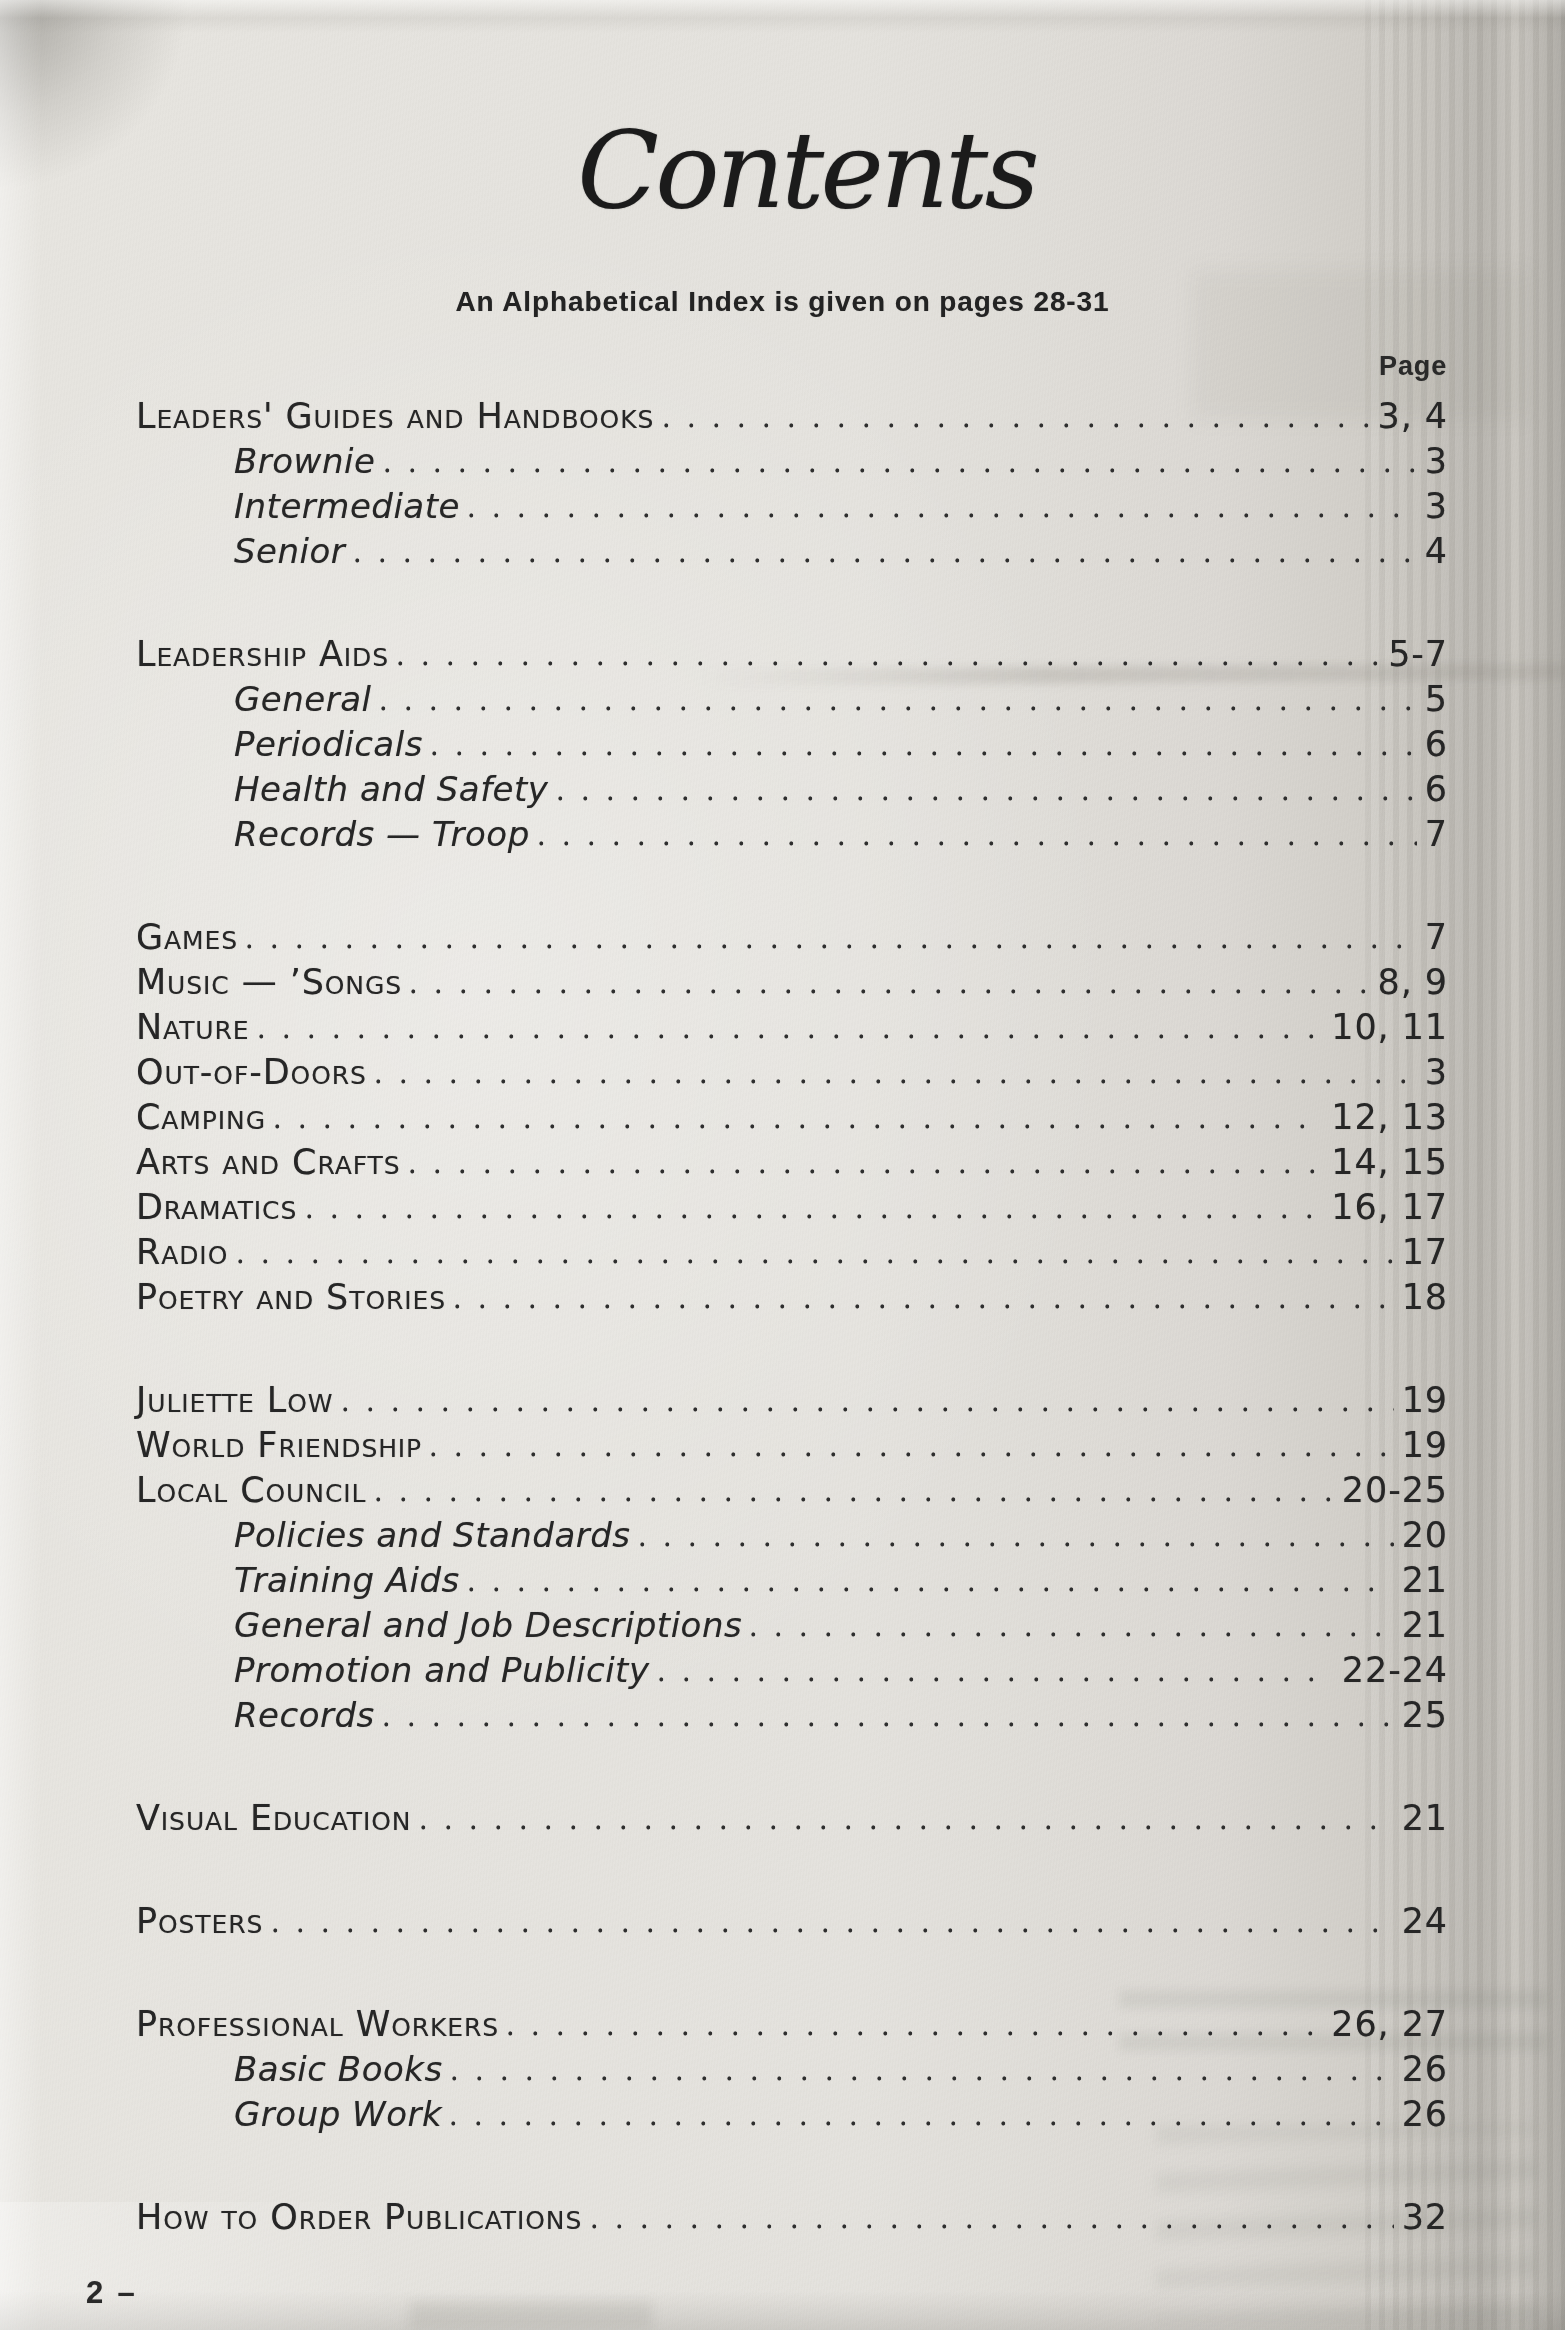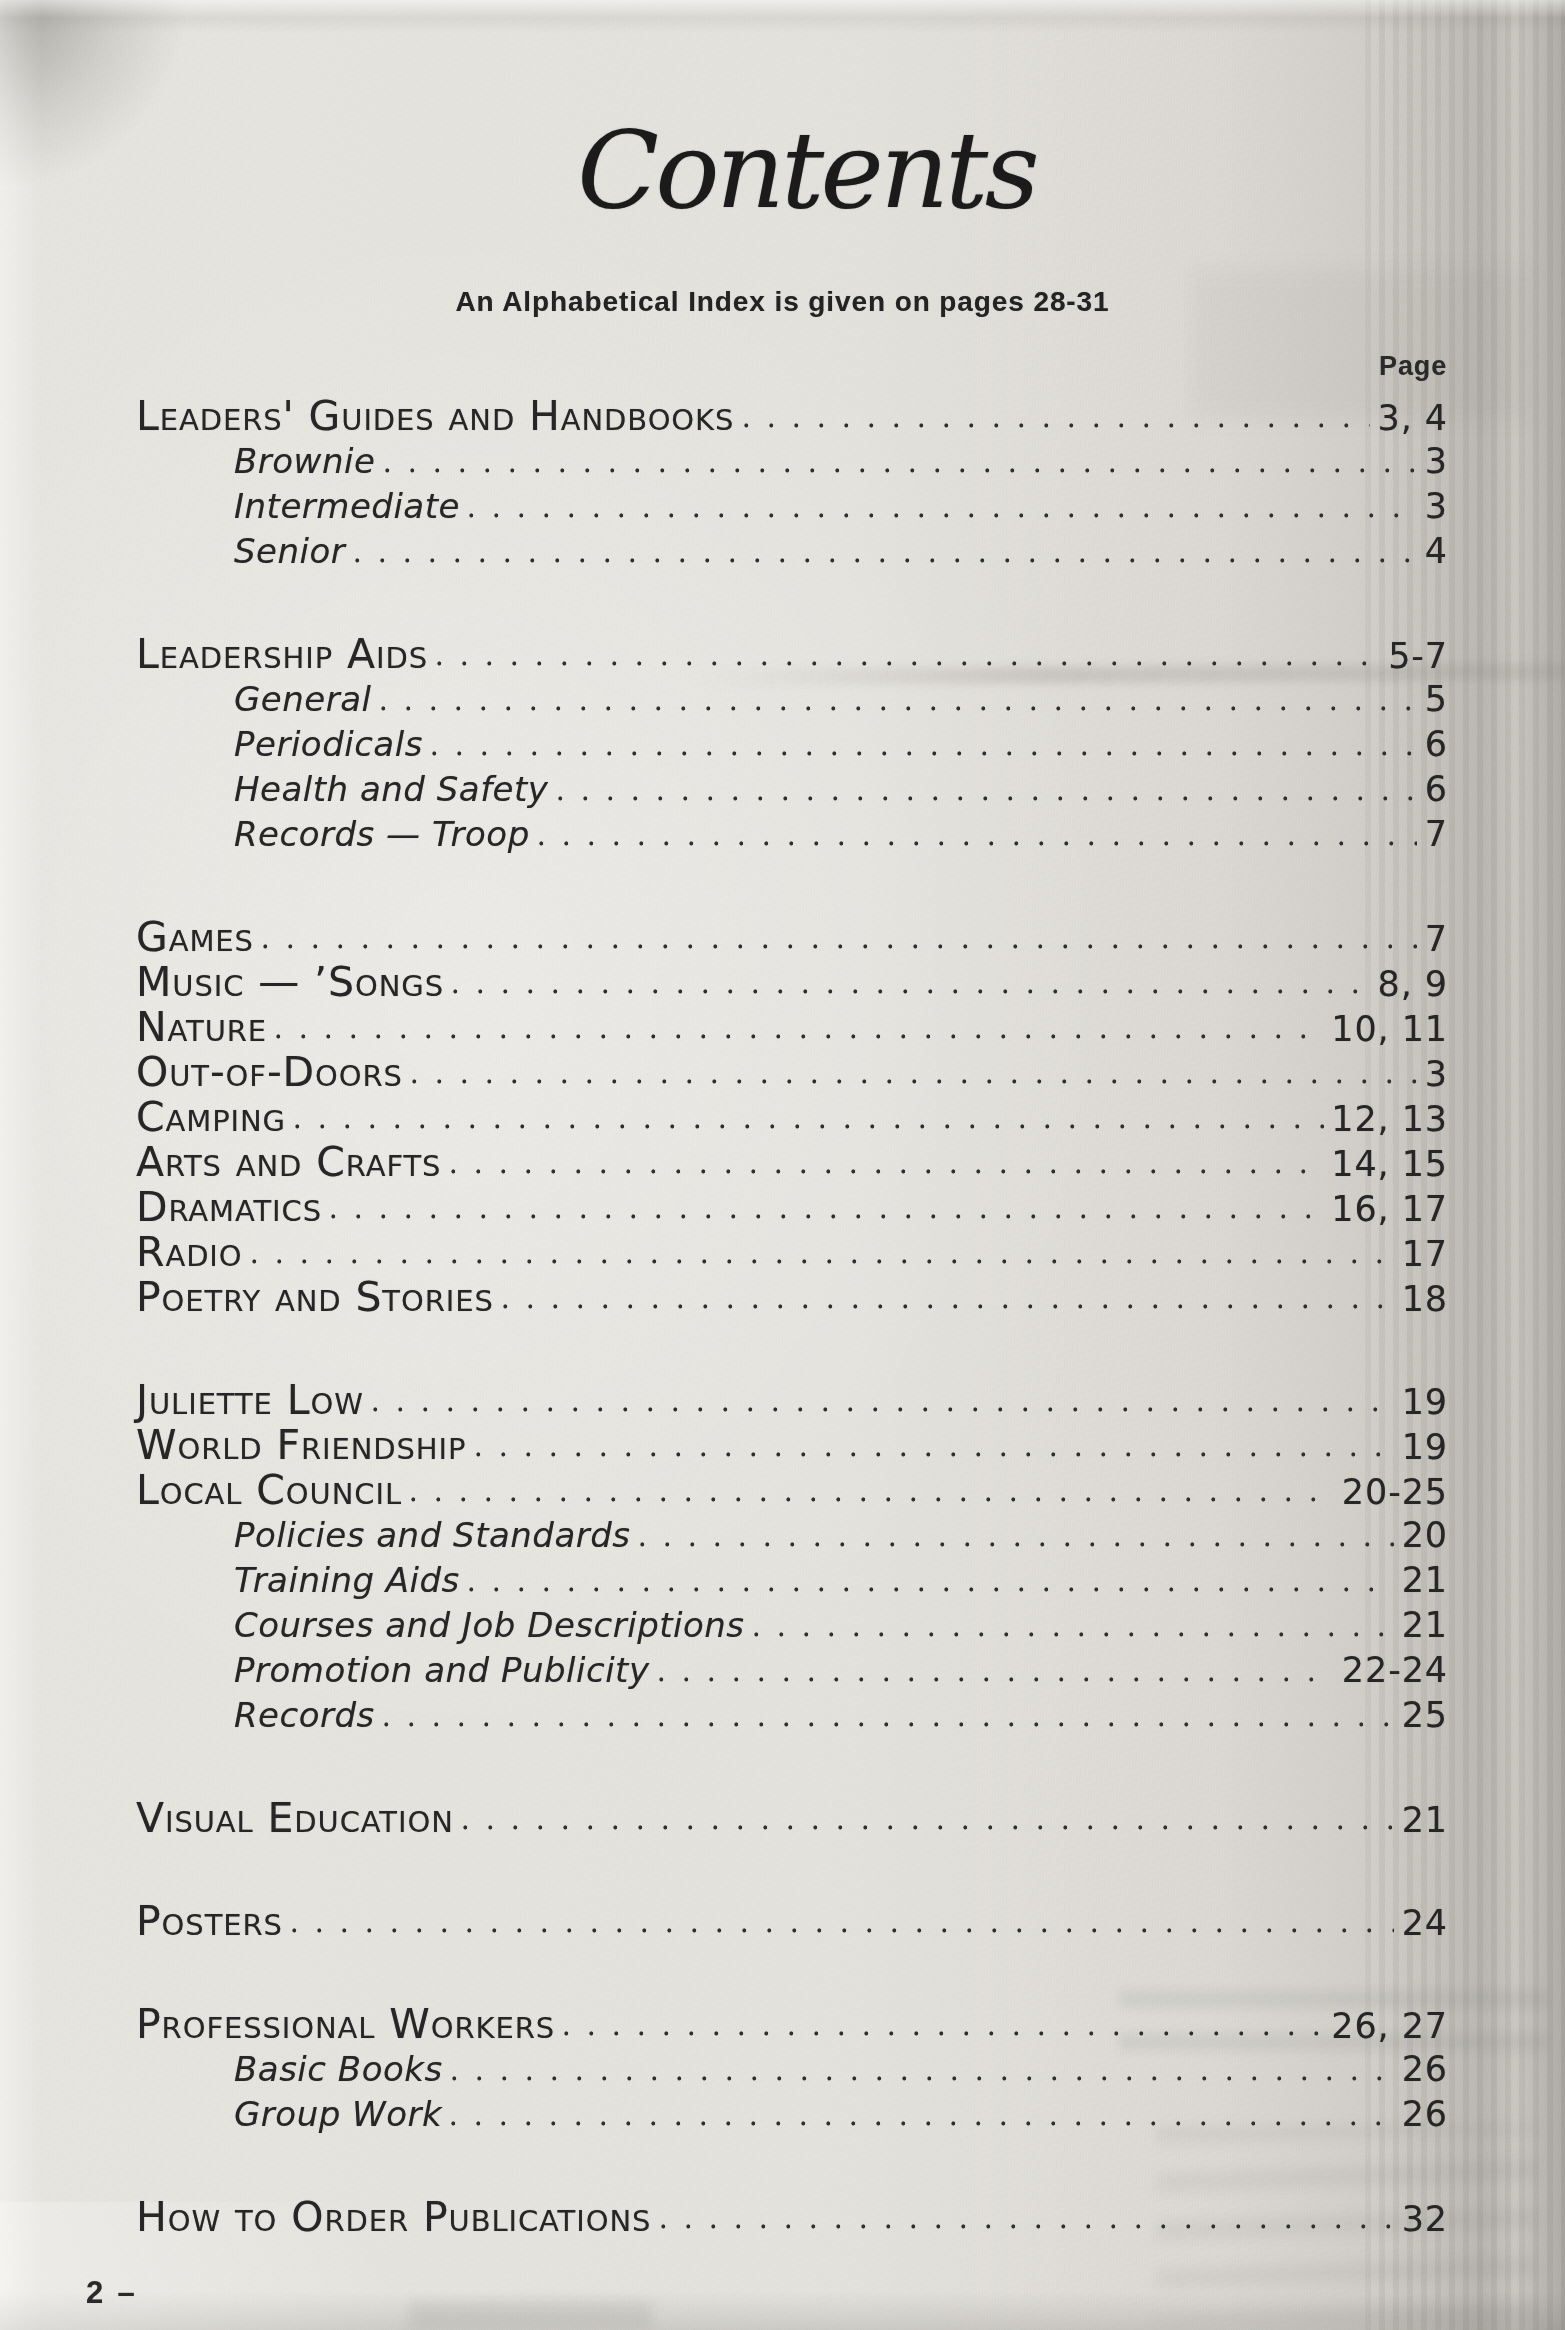--- a/index.html
+++ b/index.html
@@ -93,21 +93,21 @@
   .toc { position: absolute; left: 136px; right: 117px; top: 394px; }
   .page-col-label {
     position: absolute; top: -43px; right: 0.9px;
     font-family: "Liberation Sans", sans-serif;
     font-weight: bold; font-size: 27px; letter-spacing: 0.9px; color: #2a2a2a;
     text-shadow: 0 0 0.9px rgba(42,42,42,0.30);
   }
   .row { display: flex; align-items: baseline; height: 45px; }
   .row .label { white-space: pre; text-shadow: 0 0 0.9px rgba(38,38,38,0.40); }
   .row-main .label {
-    font-size: 41px; line-height: 45px;
+    font-size: 35px; line-height: 45px;
     font-variant: small-caps; letter-spacing: 0.9px;
   }
   .row-sub { padding-left: 98px; }
   .row-sub .label {
     font-size: 34px; line-height: 45px;
     font-style: italic; letter-spacing: 0.5px;
   }
   .leader {
     flex: 1 1 auto; height: 4.7px; align-self: flex-end;
     margin: 0 7.5px 11.2px 9.3px;
@@ -285,21 +285,21 @@
           <span class="pagenum">20</span>
         </div>
 
         <div class="row row-sub">
           <span class="label">Training Aids</span>
           <span class="leader"></span>
           <span class="pagenum">21</span>
         </div>
 
         <div class="row row-sub">
-          <span class="label">Courses and Job Descriptions</span>
+          <span class="label">General and Job Descriptions</span>
           <span class="leader"></span>
           <span class="pagenum">21</span>
         </div>
 
         <div class="row row-sub">
           <span class="label">Promotion and Publicity</span>
           <span class="leader"></span>
           <span class="pagenum">22-24</span>
         </div>
 

